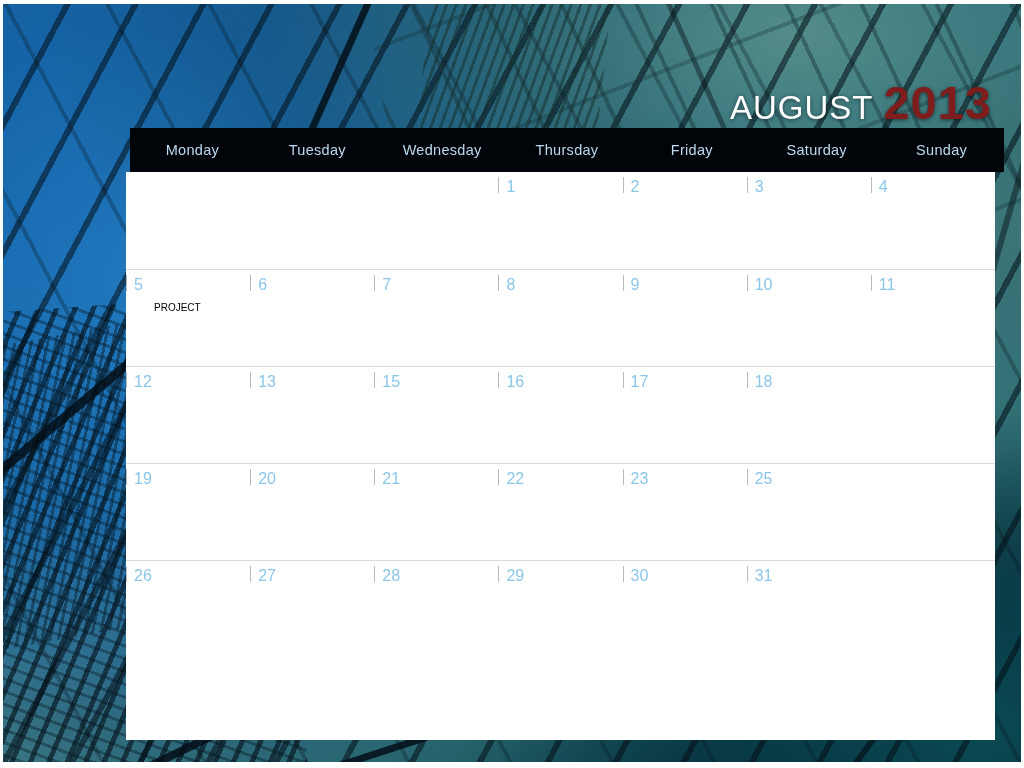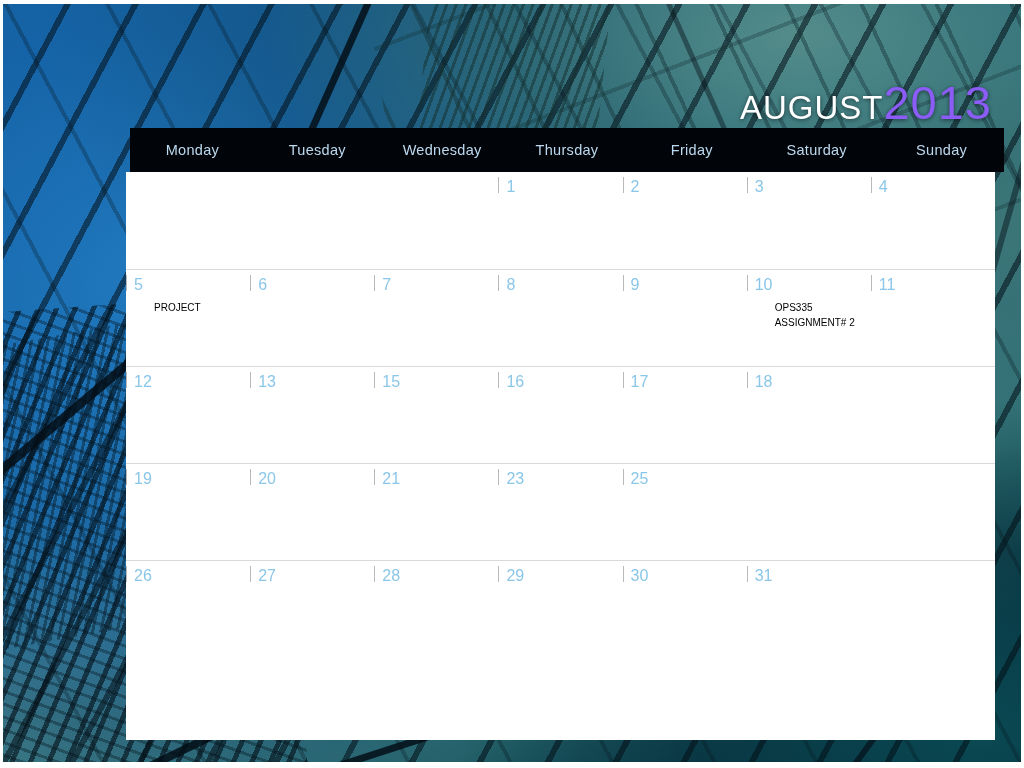--- a/index.html
+++ b/index.html
@@ -125,22 +125,23 @@
     text-shadow:0 1px 4px rgba(0,0,0,0.55);
   }
   #month-title .mon {
     color:#ffffff;
     font-variant:small-caps;
     text-transform:lowercase;
     font-weight:400;
   }
   #month-title .mon::first-letter { font-size:1em; }
   #month-title .yr {
-    color:#8b5cf6;
-    font-weight:400;
+    color:#7f1d1d;
+    margin-left:10px;
+    font-weight:700;
   }
 
   
   #calendar {
     position:absolute;
     left:126px; top:128px;
     width:874px; height:612px;
   }
 
   #dow-bar {
@@ -286,21 +287,20 @@
             <div class="tick"></div>
             <span class="daynum">8</span>
           </div>
           <div class="cell">
             <div class="tick"></div>
             <span class="daynum">9</span>
           </div>
           <div class="cell">
             <div class="tick"></div>
             <span class="daynum">10</span>
-            <div class="event wide">OPS335 ASSIGNMENT# 2</div>
           </div>
           <div class="cell">
             <div class="tick"></div>
             <span class="daynum">11</span>
           </div>
         </div>
         <div class="week w3">
           <div class="cell">
             <div class="tick"></div>
             <span class="daynum">12</span>
@@ -331,20 +331,24 @@
             <div class="tick"></div>
             <span class="daynum">19</span>
           </div>
           <div class="cell">
             <div class="tick"></div>
             <span class="daynum">20</span>
           </div>
           <div class="cell">
             <div class="tick"></div>
             <span class="daynum">21</span>
+          </div>
+          <div class="cell">
+            <div class="tick"></div>
+            <span class="daynum">22</span>
           </div>
           <div class="cell">
             <div class="tick"></div>
             <span class="daynum">23</span>
           </div>
           <div class="cell">
             <div class="tick"></div>
             <span class="daynum">25</span>
           </div>
         </div>

